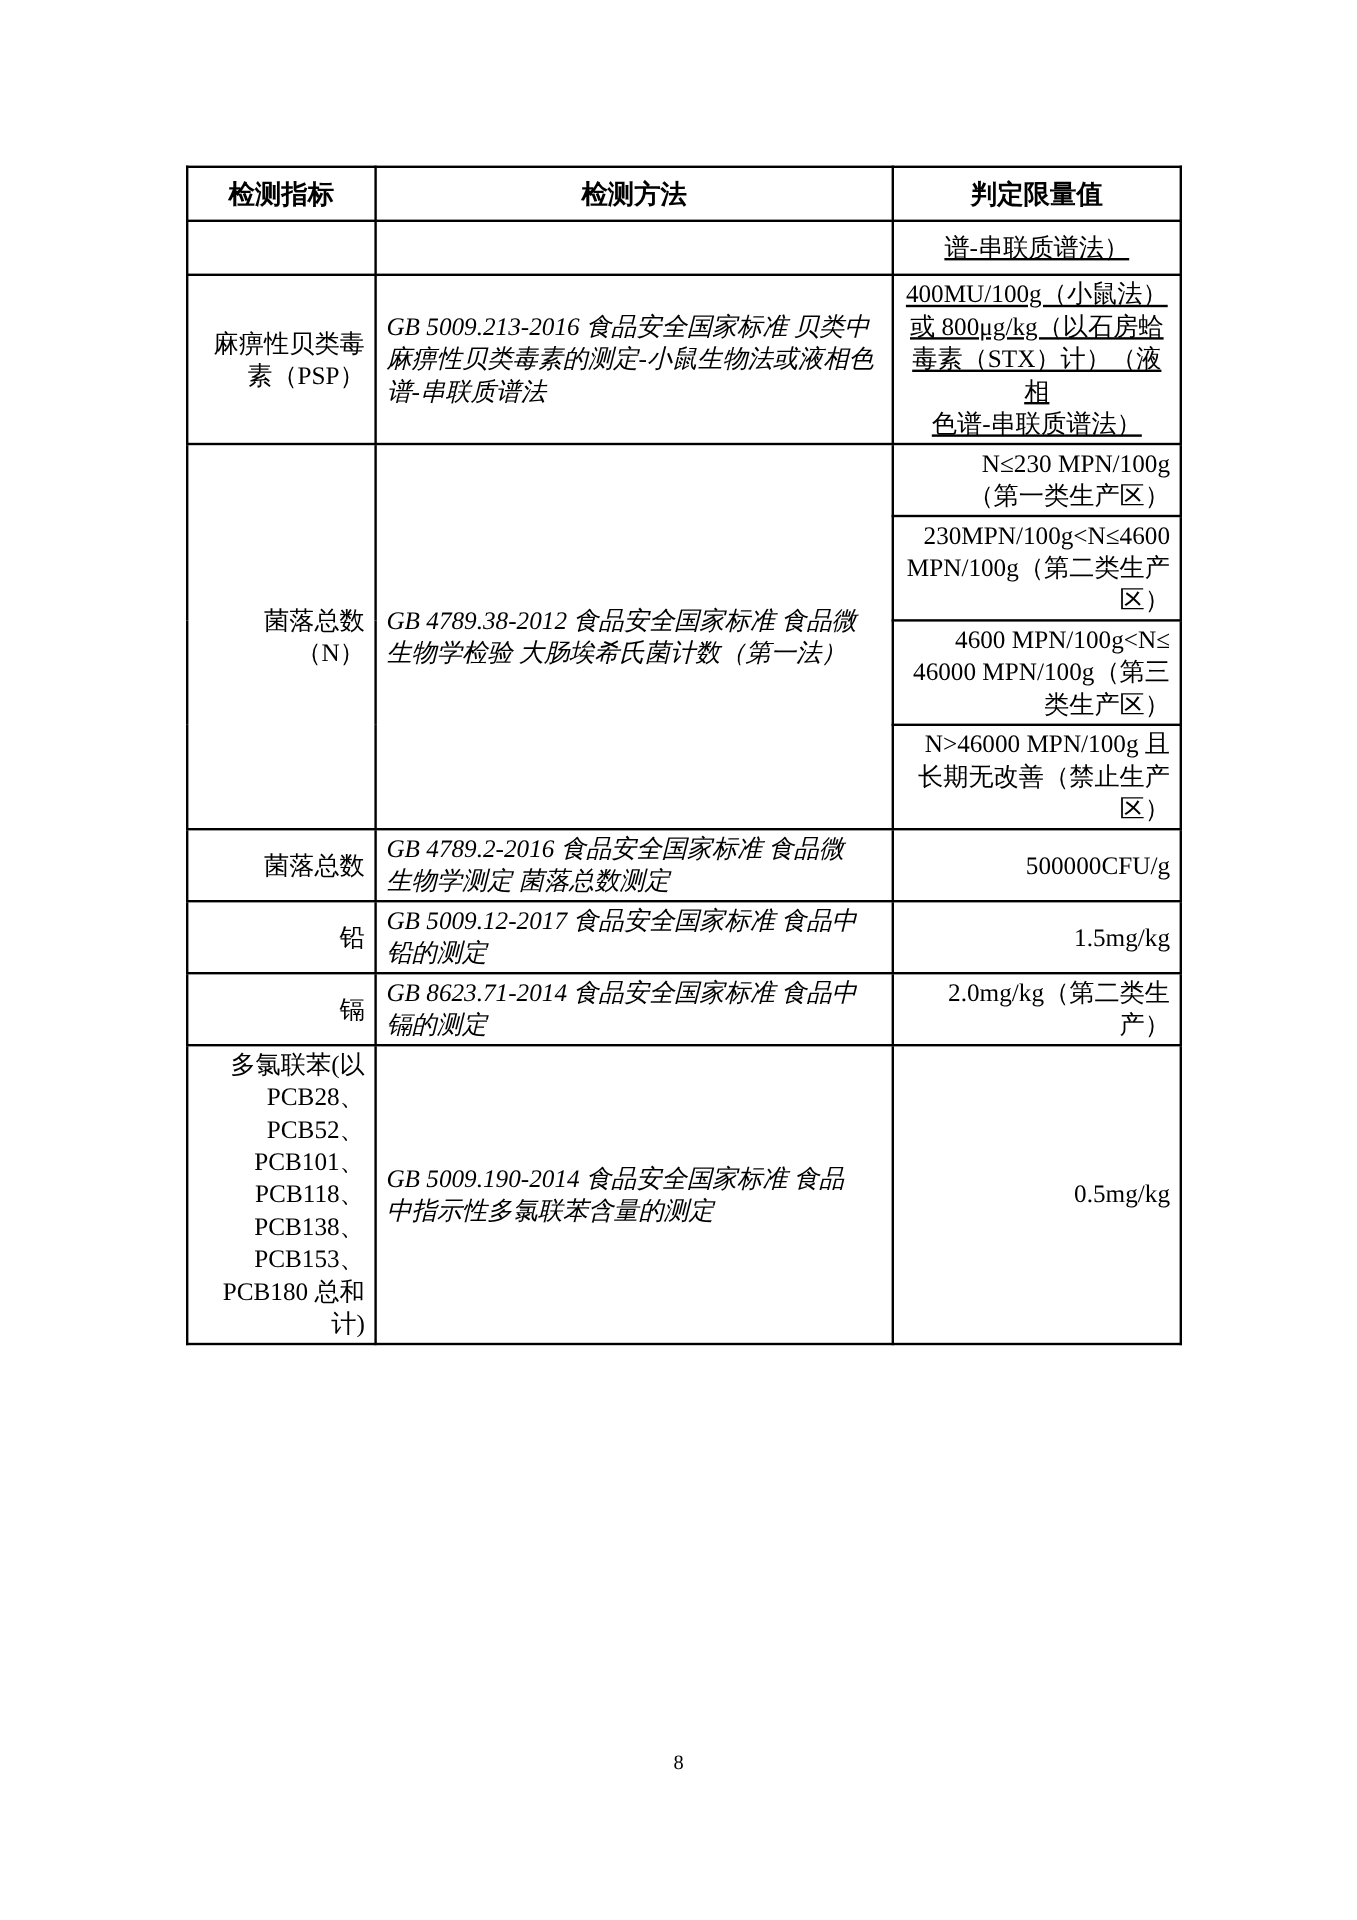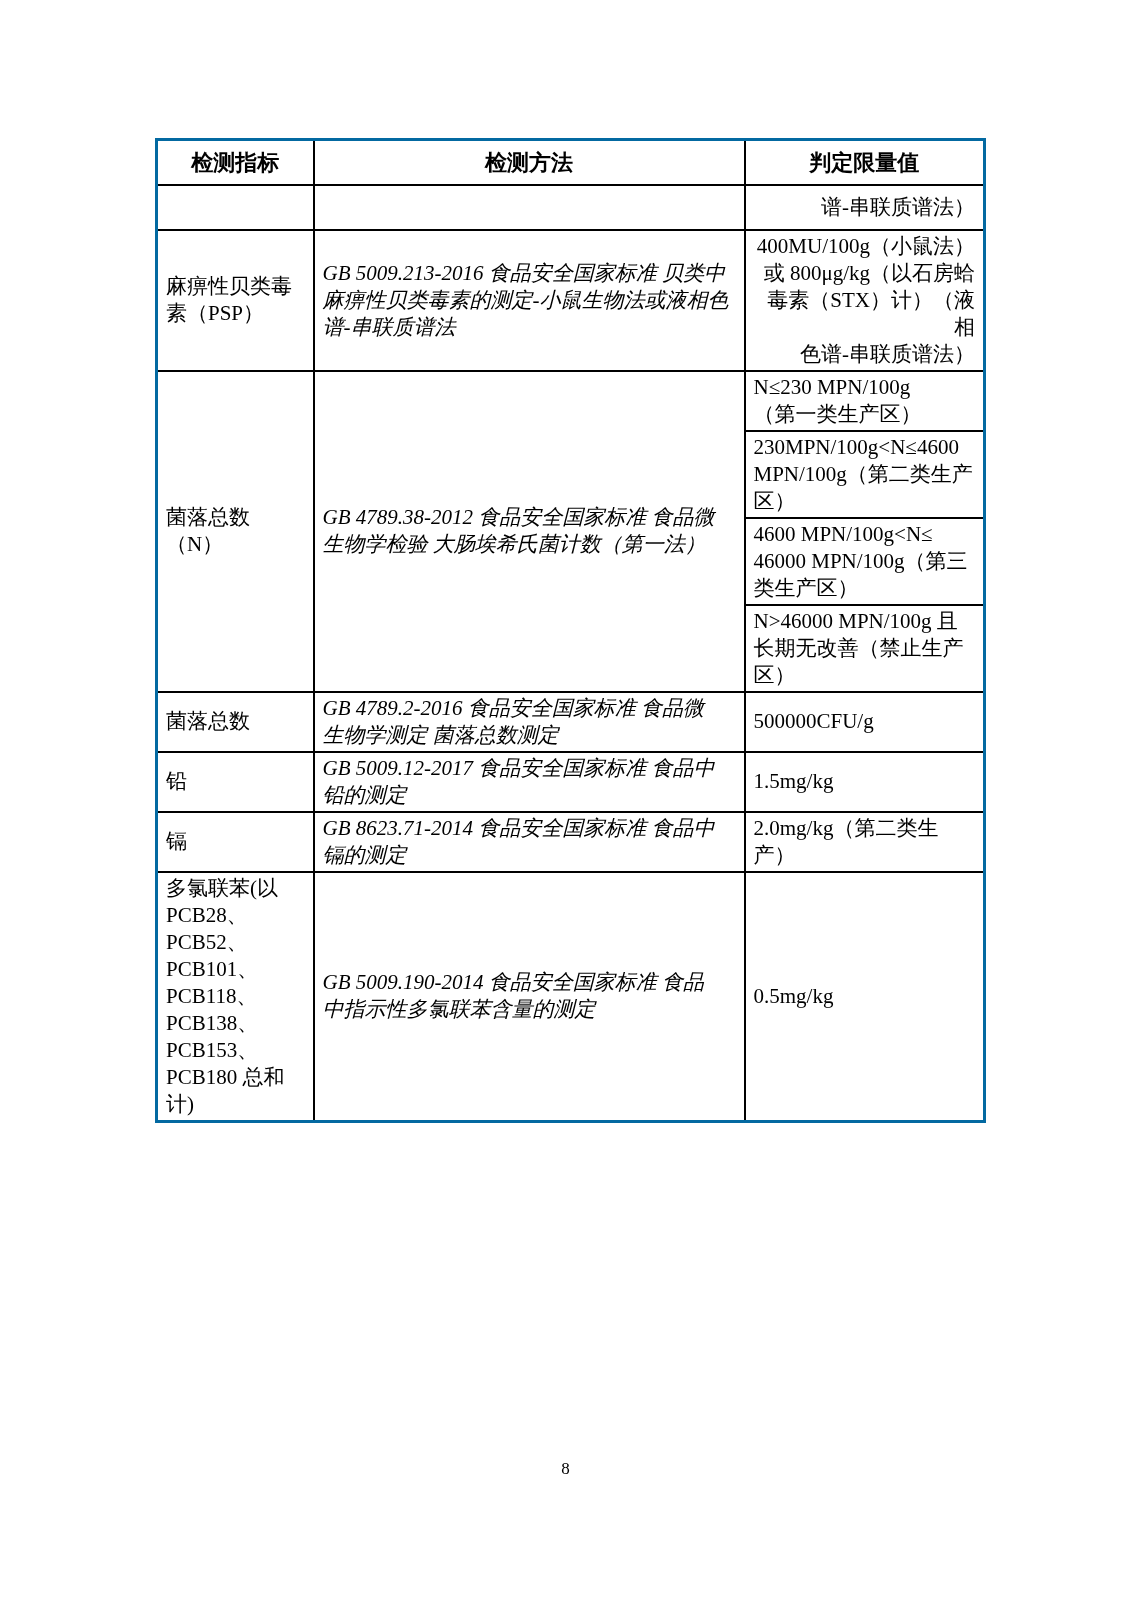--- a/index.html
+++ b/index.html
@@ -15,40 +15,40 @@
     font-family: "Liberation Serif", "DejaVu Serif", serif;
     color: #000000;
     overflow: hidden;
   }
   table.spec-table {
     position: absolute;
     left: 155px;
     top: 138px;
     border-collapse: collapse;
     table-layout: fixed;
-    border: 3px solid #0369a1;
+    border: 1px solid #0369a1;
   }
   .spec-table th, .spec-table td {
     border: 2px solid #000;
     vertical-align: middle;
     font-size: 21px;
     line-height: 27px;
     padding: 2px 8px;
     box-sizing: border-box;
     overflow: hidden;
   }
   .spec-table th {
     font-weight: bold;
     font-size: 22px;
     text-align: center;
     padding: 4px 6px;
   }
   .pre   { white-space: pre-line; }
-  .ctr   { text-align: left; }
-  .lft   { text-align: right; }
+  .ctr   { text-align: right; }
+  .lft   { text-align: center; text-decoration: underline; }
   .method { text-align: left; padding: 2px 11px; font-style: italic; }
   .footer-page-num {
     position: absolute;
     top: 1458px;
     left: 0;
     width: 100%;
     text-align: center;
     font-size: 17px;
     line-height: 22px;
   }

